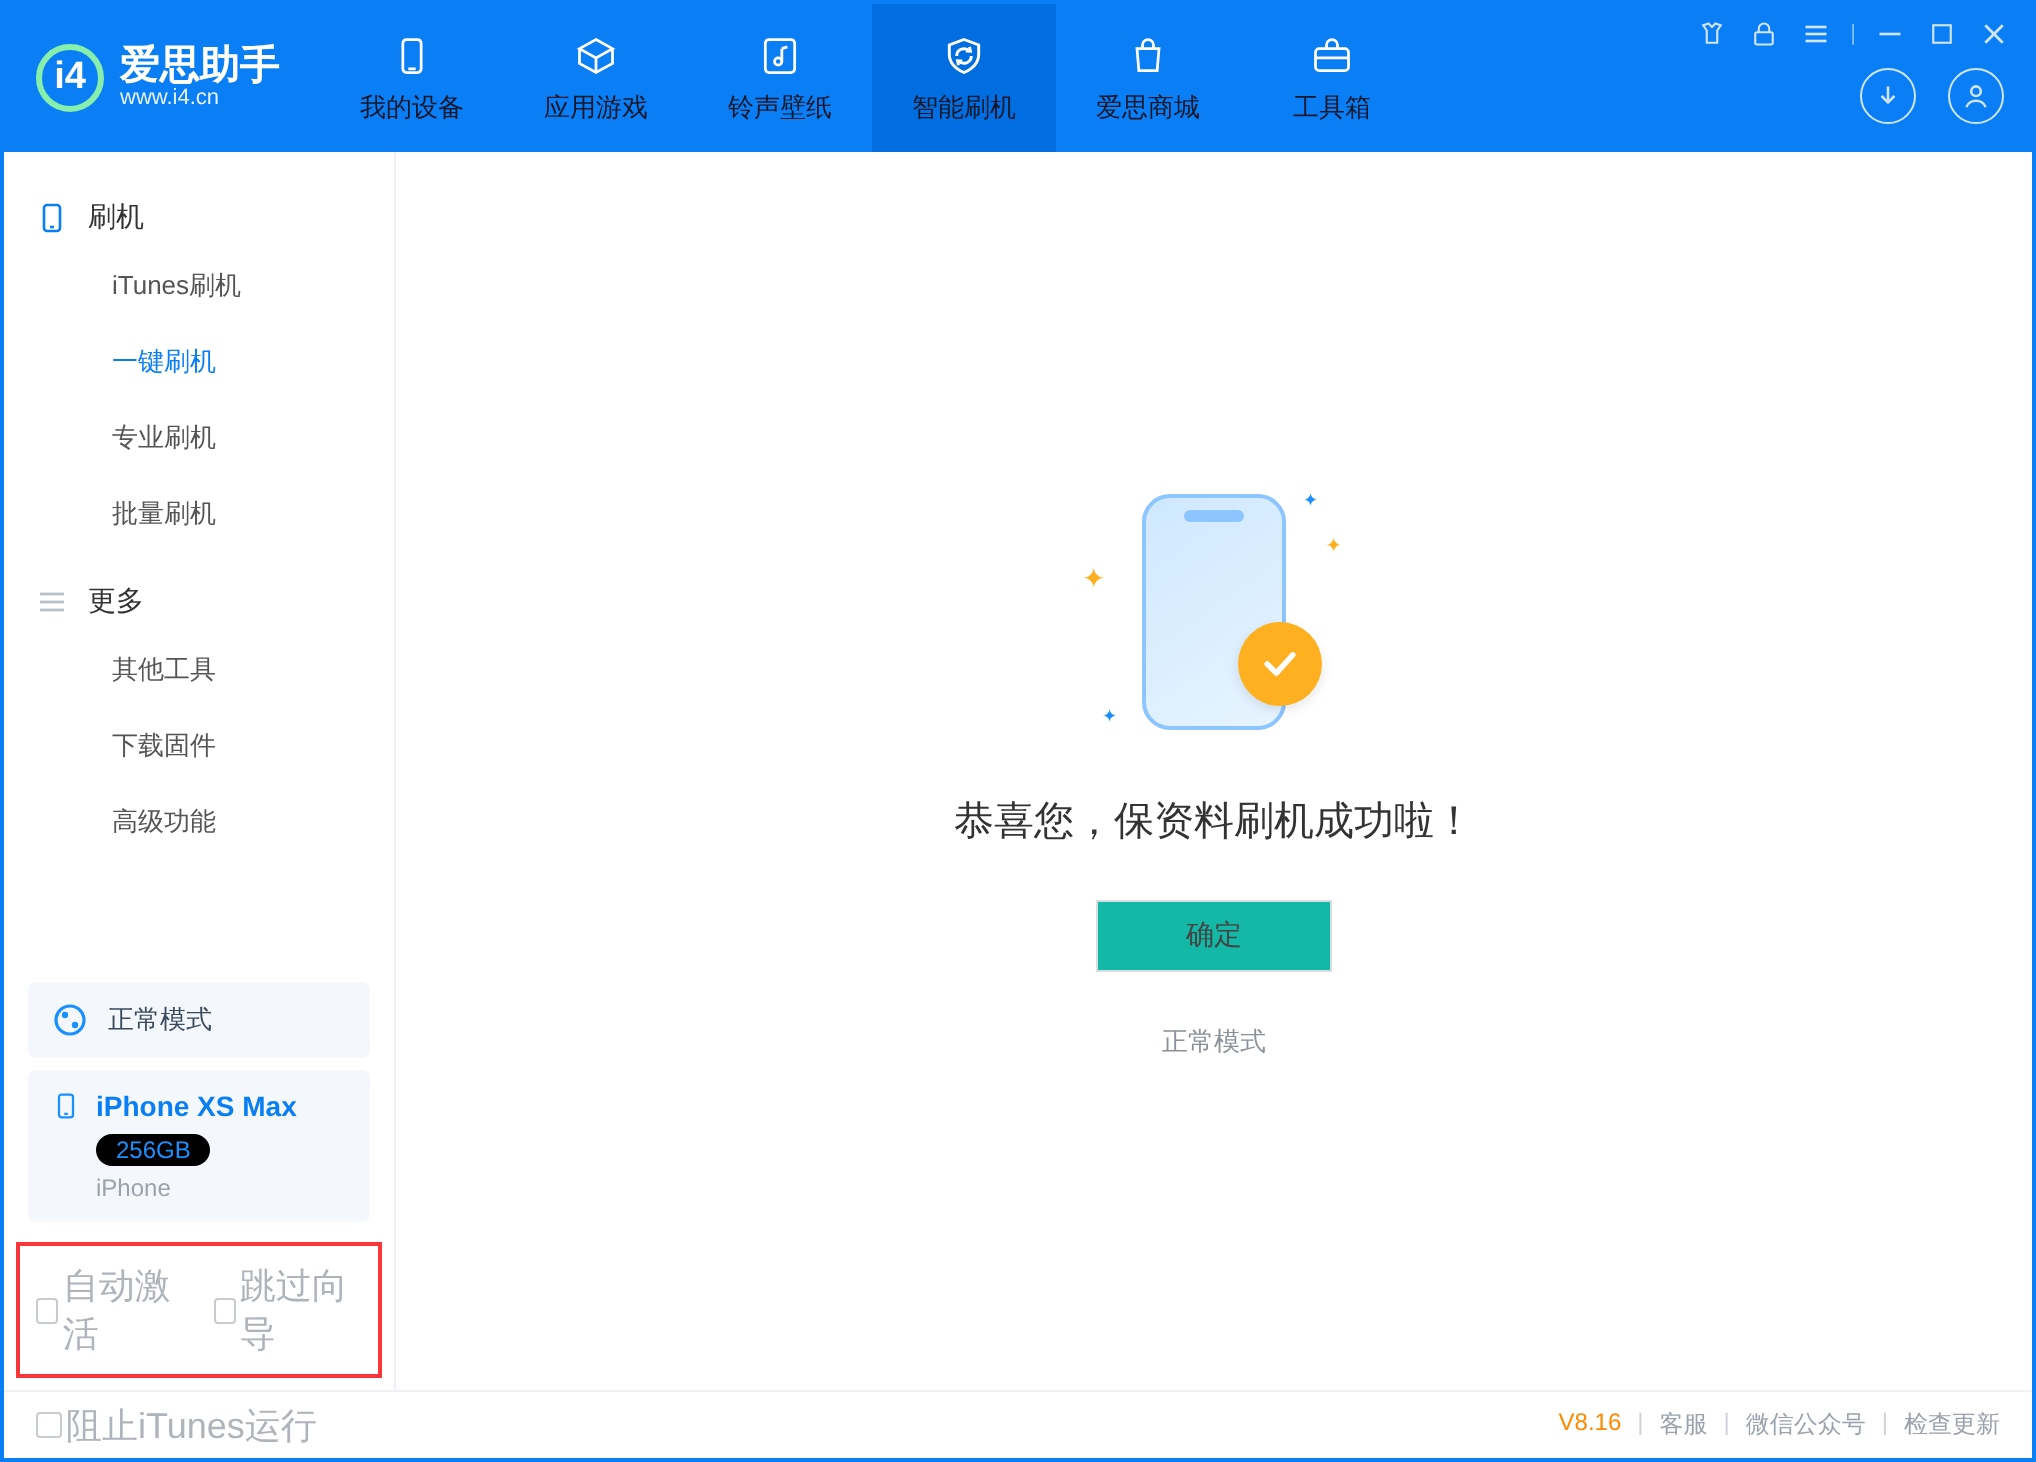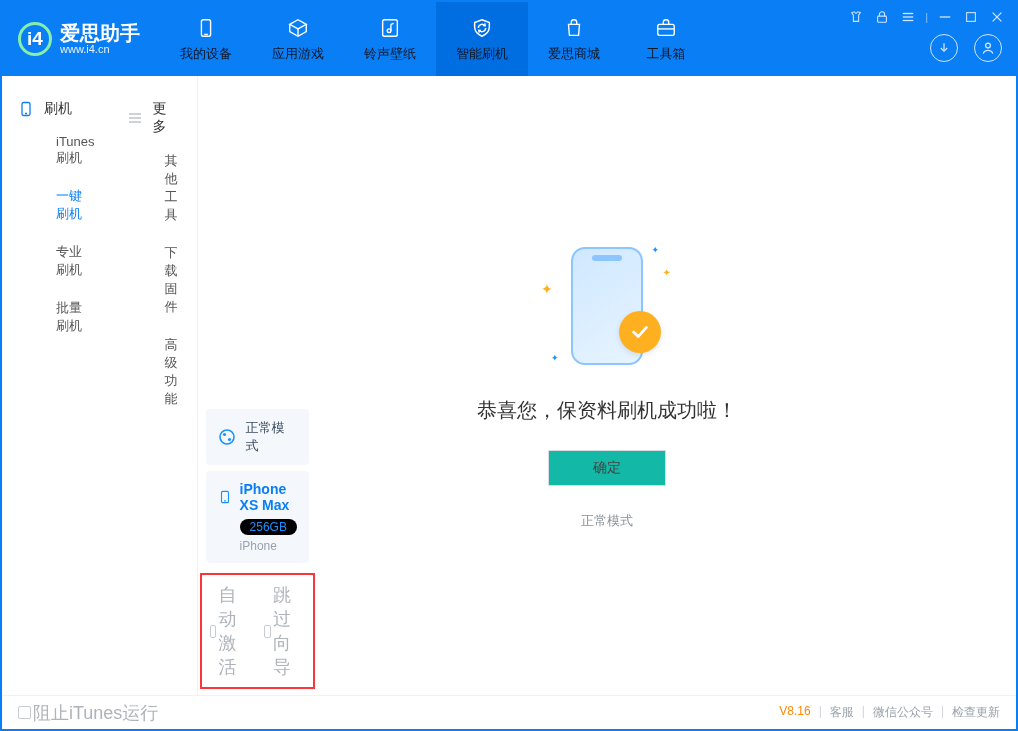--- a/index.html
+++ b/index.html
@@ -23,21 +23,21 @@
 .title-right .sys { width: 14px; height: 14px; display: flex; align-items: center; justify-content: center; color: #d3e6ff; cursor: pointer; }
 .title-right .sep { opacity: 0.5; font-size: 11px; margin: 0 -2px; }
 
 .title-icons-bottom { position: absolute; right: 14px; bottom: 14px; display: flex; gap: 16px; }
 .title-circ { width: 28px; height: 28px; border: 1.5px solid #cfe5ff; border-radius: 50%; display: flex; align-items: center; justify-content: center; color: #cfe5ff; cursor: pointer; }
 
 
 .body { flex: 1; display: flex; min-height: 0; }
 
 
-.sidebar { width: 196px; border-right: 1px solid #eef1f5; display: flex; flex-direction: row; padding-top: 18px; }
+.sidebar { width: 196px; border-right: 1px solid #eef1f5; display: flex; flex-direction: column; padding-top: 18px; }
 .side-section { margin-bottom: 10px; }
 .side-head { display: flex; align-items: center; gap: 10px; padding: 6px 16px; color: #333; font-size: 14px; }
 .side-head-icon { width: 16px; height: 16px; }
 .side-item { padding: 10px 16px 10px 54px; color: #555; cursor: pointer; font-size: 13px; }
 .side-item.active { color: #0a7ff5; font-weight: 500; }
 
 .side-info { margin-top: auto; }
 .mode-card, .device-card { margin: 6px 12px; background: #f4f8fd; border-radius: 4px; padding: 10px 12px; }
 .mode-card { display: flex; align-items: center; gap: 10px; }
 .mode-icon { width: 18px; height: 18px; }

